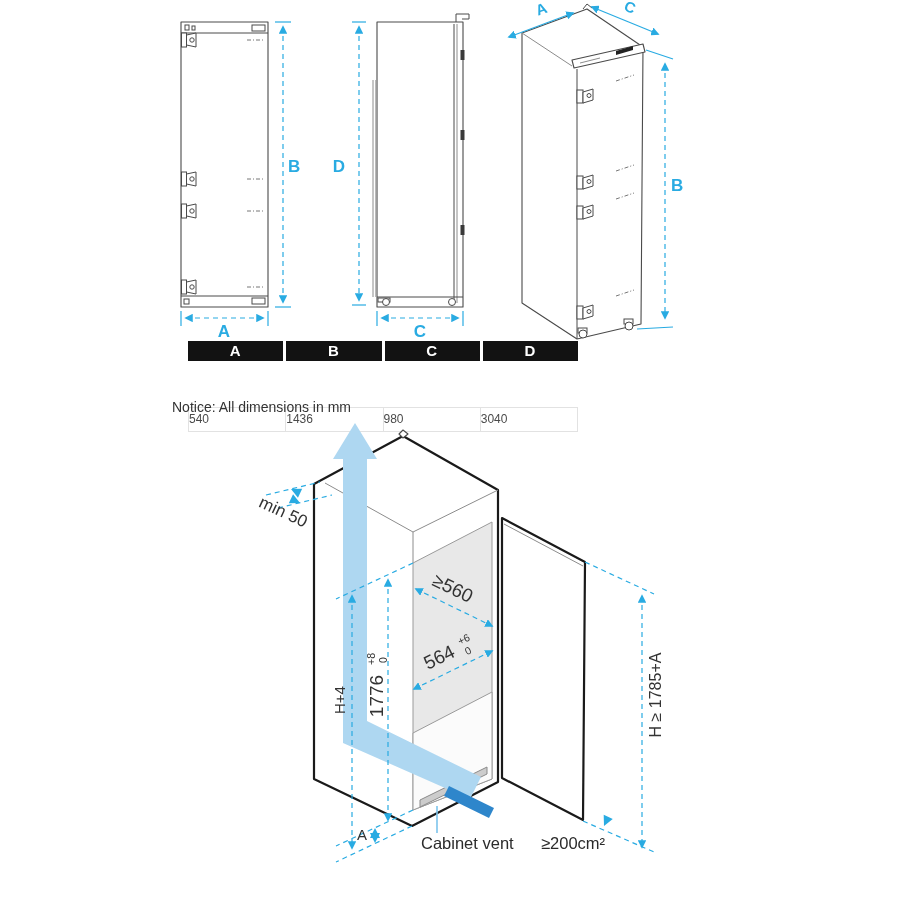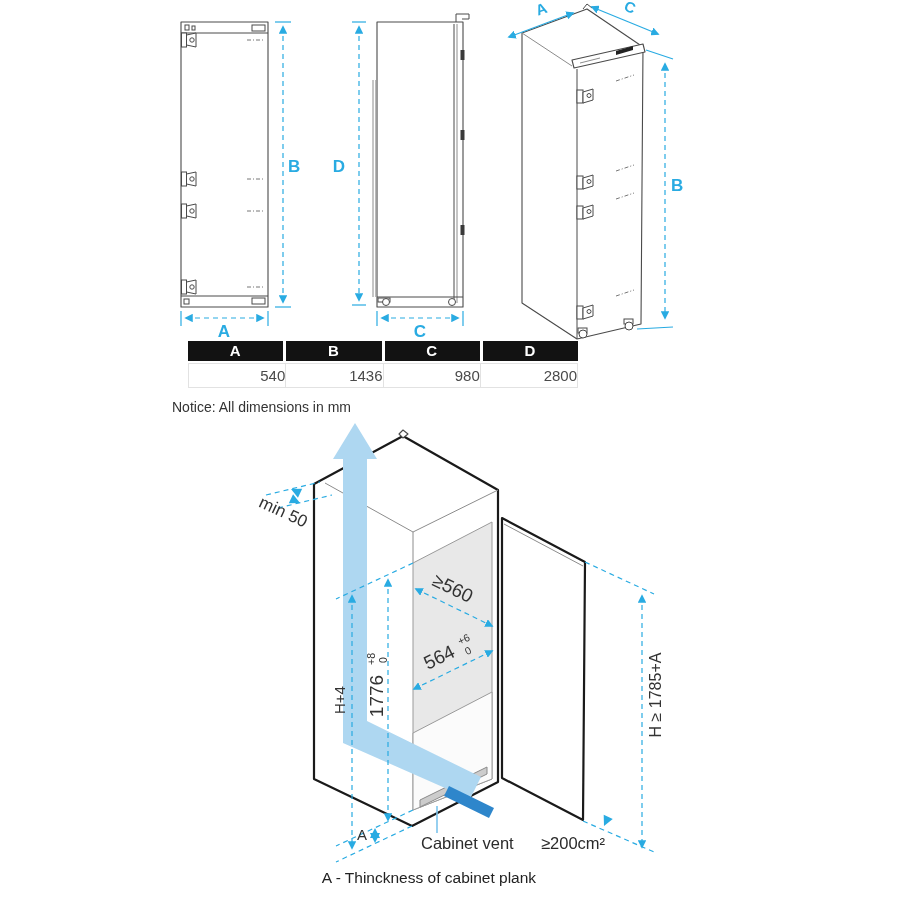--- a/index.html
+++ b/index.html
@@ -25,22 +25,22 @@
   .lblsup{fill:#333;font-size:10.5px;}
   .lblsm{fill:#333;font-size:15px;}
   .venttxt{fill:#2b2b2b;font-size:16.5px;}
 
   
   .dim-table{position:absolute;left:188px;top:341px;width:390px;}
   .thead{display:flex;gap:3px;}
   .th{flex:1;background:#121212;color:#fff;font-weight:bold;text-align:center;
       font-size:15px;height:20px;line-height:20px;letter-spacing:1px;}
   .tbody{display:flex;margin-top:2px;}
-  .td{flex:1;border:1px solid #e2e2e2;margin-left:-1px;text-align:right;
-      font-size:15px;height:23px;line-height:23px;color:#4a4a4a;background:#fff;}
+  .td{flex:1;border:1px solid #e2e2e2;margin-left:-1px;text-align:left;
+      font-size:12px;height:23px;line-height:23px;color:#4a4a4a;background:#fff;margin-top:44px;}
   .td:first-child{margin-left:0;}
 
   .notice{position:absolute;left:172px;top:399px;font-size:14px;color:#333;}
   .caption{position:absolute;left:189px;top:869px;width:480px;text-align:center;
            font-size:15.5px;color:#222;}
 </style>
 </head>
 <body>
 
 <div class="page">
@@ -174,21 +174,21 @@
     <div class="thead">
       <div class="th">A</div>
       <div class="th">B</div>
       <div class="th">C</div>
       <div class="th">D</div>
     </div>
     <div class="tbody">
       <div class="td">540</div>
       <div class="td">1436</div>
       <div class="td">980</div>
-      <div class="td">2800</div>
+      <div class="td">3040</div>
     </div>
   </div>
 
   <div class="notice">Notice: All dimensions in mm</div>
 
   <svg width="900" height="452" viewBox="0 418 900 452" style="top:418px">
     <defs>
       <marker id="arr2" viewBox="0 0 10 10" refX="8" refY="5" markerWidth="7" markerHeight="7" orient="auto-start-reverse">
           <path d="M0,0 L10,5 L0,10 Z" fill="#29abe2"></path>
         </marker>
@@ -273,14 +273,13 @@
         <text text-anchor="middle" style="fill:#333;font-size:16px">H ≥ 1785+A</text>
       </g>
     </g>
 
     <g>
       <text x="421" y="849" class="venttxt">Cabinet vent</text>
       <text x="541" y="849" class="venttxt">≥200cm²</text>
     </g>
   </svg>
 
-  <div class="caption">A - Thinckness of cabinet plank</div>
 </div>
 
 </body></html>

